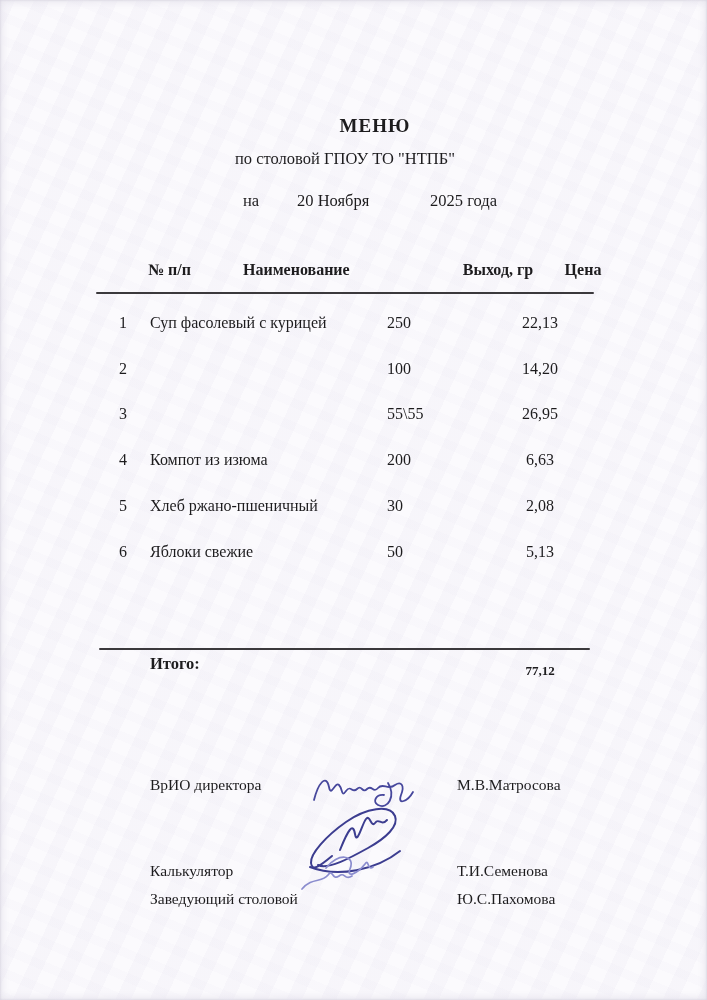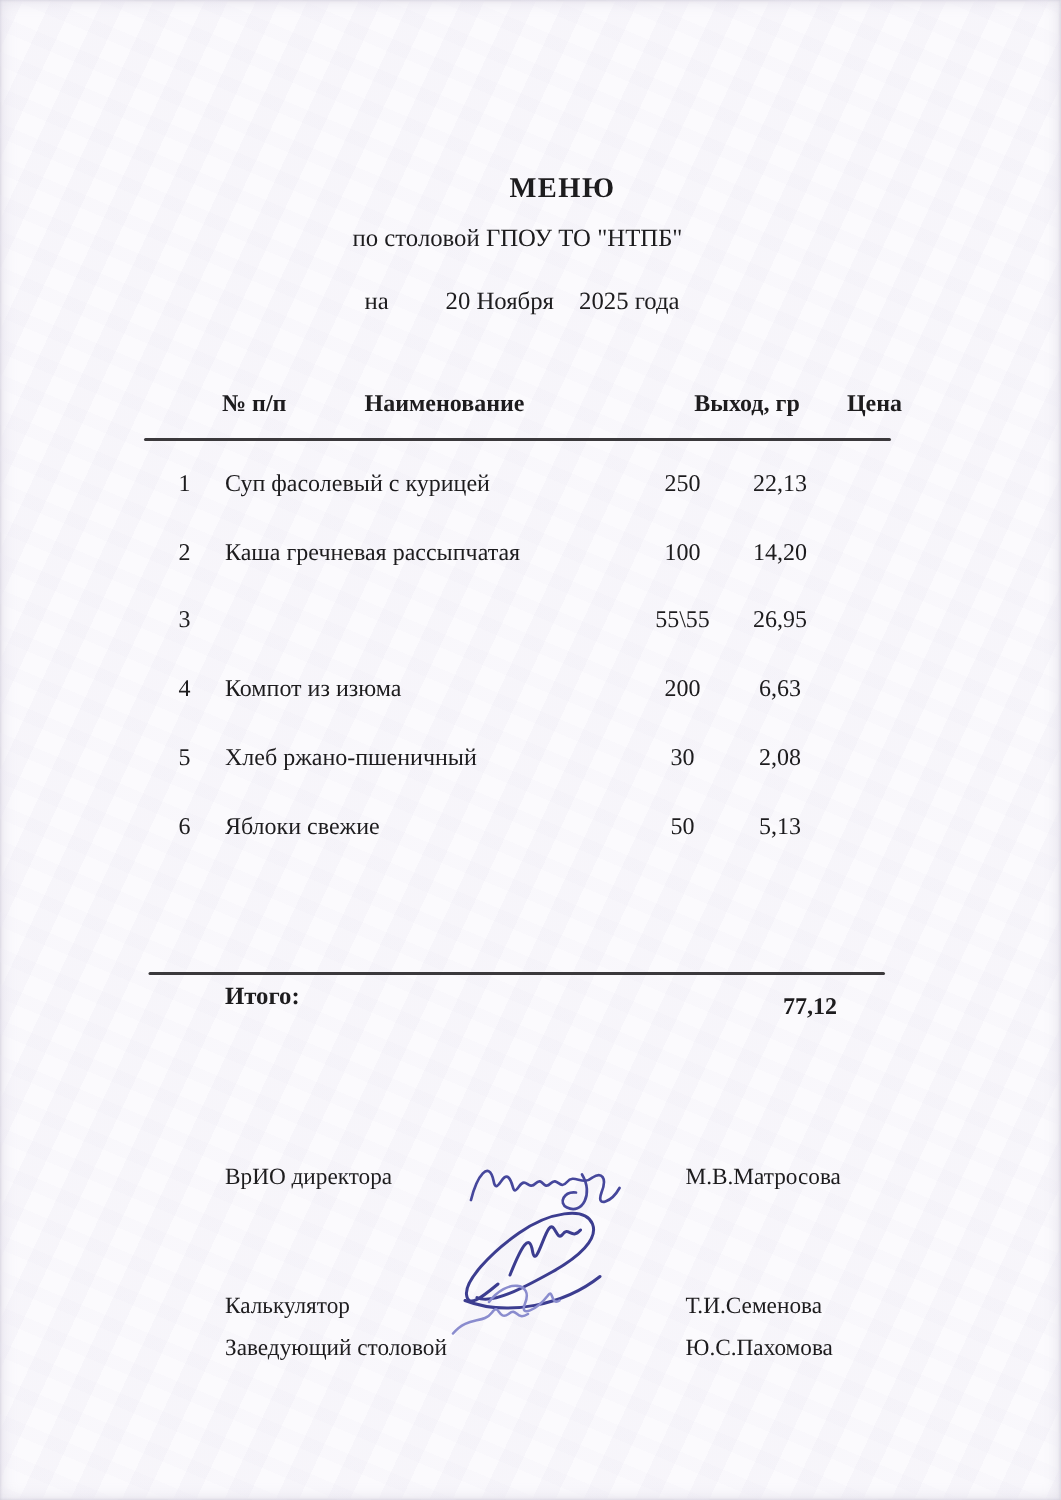--- a/index.html
+++ b/index.html
@@ -44,56 +44,56 @@
     top: 149px;
     left: 0;
     width: 690px;
     text-align: center;
     font-size: 16.5px;
   }
   .date-line span { position: absolute; top: 0; font-size: 16.5px; white-space: nowrap; }
   .date-line { top: 191px; left: 0; width: 561px; height: 22px; }
   .date-prefix { left: 243px; }
   .date-value  { left: 297px; }
-  .date-year   { left: 386px; }
+  .date-year   { left: 430px; }
 
   .th { font-weight: bold; font-size: 16px; white-space: nowrap; margin-left: 43px; }
   .hdr-num   { top: 261px; left: 105px; }
   .hdr-name  { top: 261px; left: 200px; width: 154px; }
   .hdr-out   { top: 261px; left: 405px; width: 100px; text-align: center; }
   .hdr-price { top: 261px; left: 490px; width: 100px; text-align: center; }
 
   .rule {
     height: 2px;
     background: #3b393c;
     border-radius: 1px;
   }
   .rule-header { top: 292px; left: 96px;  width: 498px; }
   .rule-total  { top: 648px; left: 99px;  width: 491px; }
 
   .menu-row { left: 0; width: 707px; height: 22px; font-size: 16px; }
   .menu-row span { position: absolute; top: 0; white-space: nowrap; }
   .cell-num   { left: 108px; width: 30px;  text-align: center; }
   .cell-name  { left: 150px; }
-  .cell-out   { left: 405px; width: 100px; text-align: center; }
-  .cell-price { left: 470px; width: 100px; text-align: center; }
+  .cell-out   { left: 387px; width: 100px; text-align: left; }
+  .cell-price { left: 490px; width: 100px; text-align: center; }
   .row-0 { top: 314px; }
   .row-1 { top: 360px; }
   .row-2 { top: 405px; }
   .row-3 { top: 451px; }
   .row-4 { top: 497px; }
   .row-5 { top: 543px; }
 
   .total-label {
     top: 654px; left: 150px;
     font-size: 16.5px; font-weight: bold;
   }
   .total-value {
     top: 663px; left: 490px; width: 100px; text-align: center;
-    font-size: 16px; font-weight: bold;
+    font-size: 13px; font-weight: bold;
   }
 
   .sig-row { left: 0; width: 707px; height: 22px; font-size: 15.5px; }
   .sig-row .role { position: absolute; left: 150px; top: 0; white-space: nowrap; }
   .sig-row .name { position: absolute; left: 457px; top: 0; white-space: nowrap; }
   .sig-row-0 { top: 776px; }
   .sig-row-1 { top: 852px; margin-top: 38px; }
   .sig-row-2 { top: 862px; }
 
   .signatures-svg {
@@ -129,21 +129,20 @@
   <div class="abs rule rule-header"></div>
 
   <div class="abs menu-row row-0">
     <span class="cell-num">1</span>
     <span class="cell-name">Суп фасолевый с курицей</span>
     <span class="cell-out">250</span>
     <span class="cell-price">22,13</span>
   </div>
   <div class="abs menu-row row-1">
     <span class="cell-num">2</span>
-    <span class="cell-name">Каша гречневая рассыпчатая</span>
     <span class="cell-out">100</span>
     <span class="cell-price">14,20</span>
   </div>
   <div class="abs menu-row row-2">
     <span class="cell-num">3</span>
     <span class="cell-out">55\55</span>
     <span class="cell-price">26,95</span>
   </div>
   <div class="abs menu-row row-3">
     <span class="cell-num">4</span>

